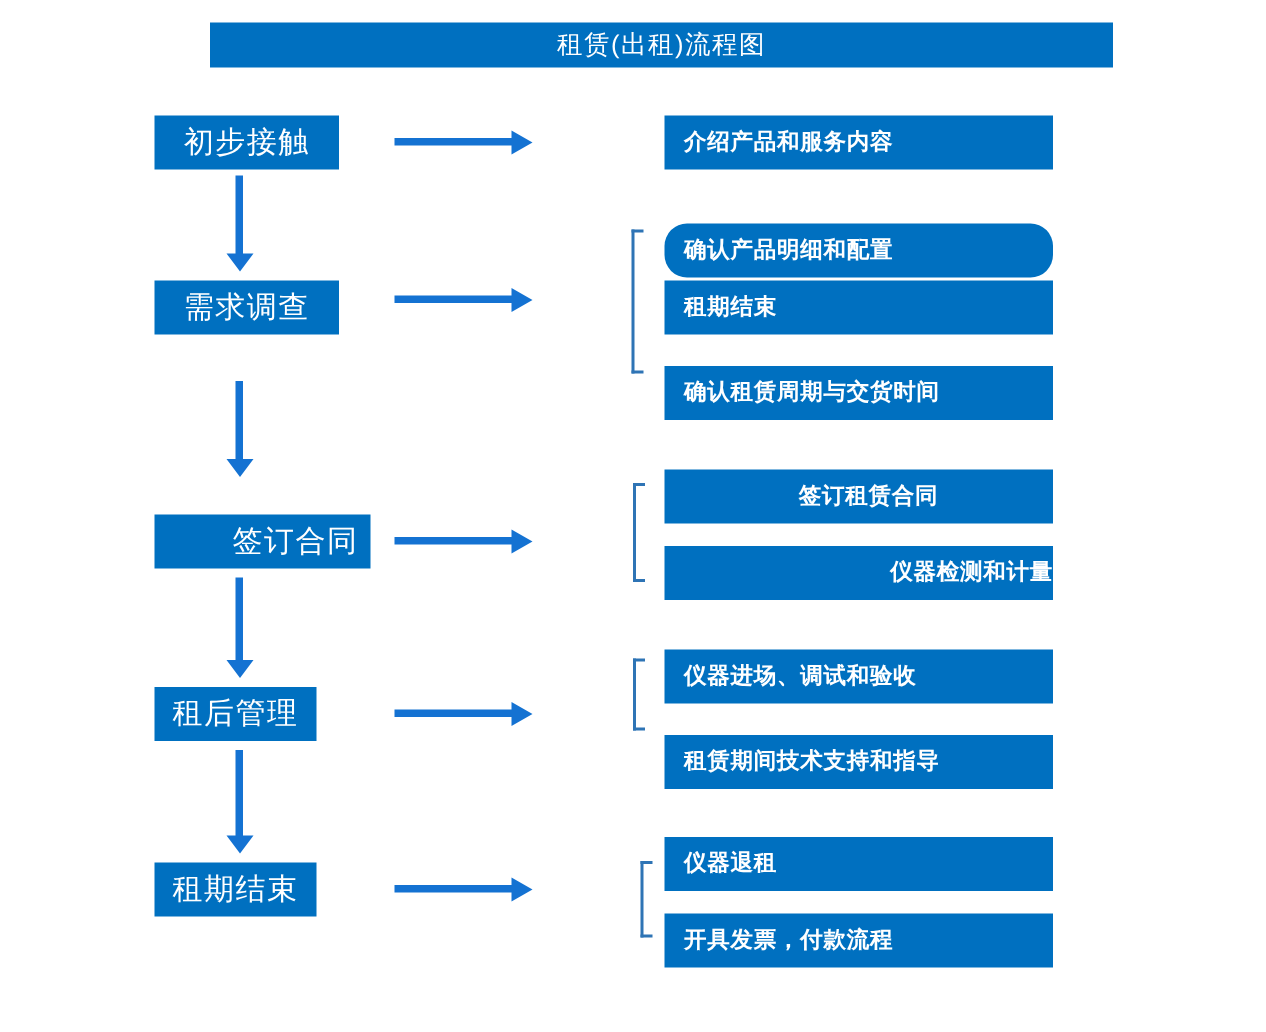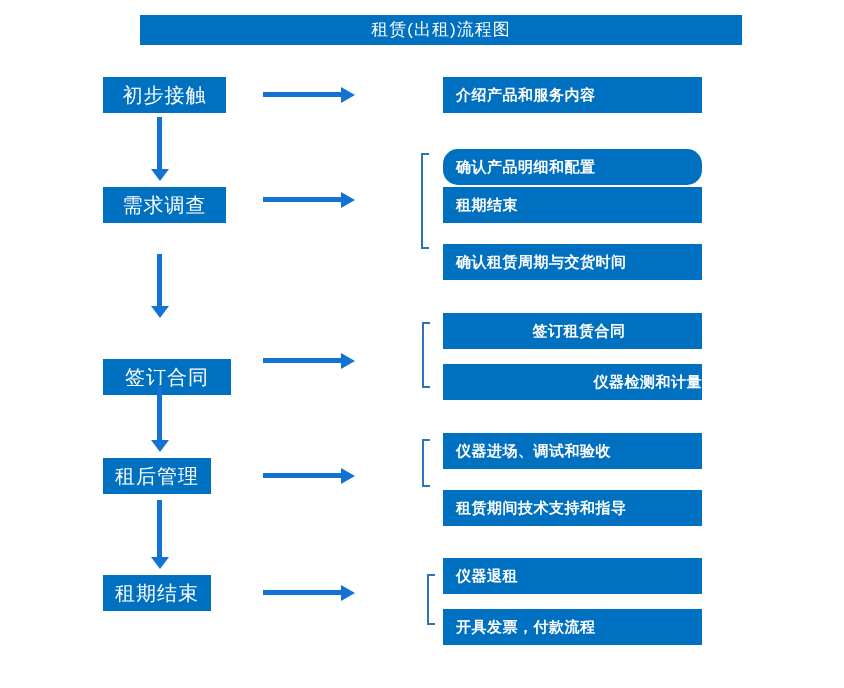--- a/index.html
+++ b/index.html
@@ -88,21 +88,21 @@
 </style>
 </head>
 <body>
 
 <div id="canvas">
 
   <div class="title-bar">租赁(出租)流程图</div>
 
   <div class="lbox" style="top:77px;  width:123px;">初步接触</div>
   <div class="lbox" style="top:187px; width:123px;">需求调查</div>
-  <div class="lbox" style="top:359px; width:128px;">签订合同</div>
+  <div class="lbox" style="top:343px; width:100px;padding-left:44px;">签订合同</div>
   <div class="lbox" style="top:458px; width:108px;">租后管理</div>
   <div class="lbox" style="top:575px; width:108px;">租期结束</div>
 
   <div class="varrow" style="top:117px; height:64px;">
     <div class="shaft"></div>
     <div class="head"></div>
   </div>
   <div class="varrow" style="top:254px; height:64px;">
     <div class="shaft"></div>
     <div class="head"></div>

